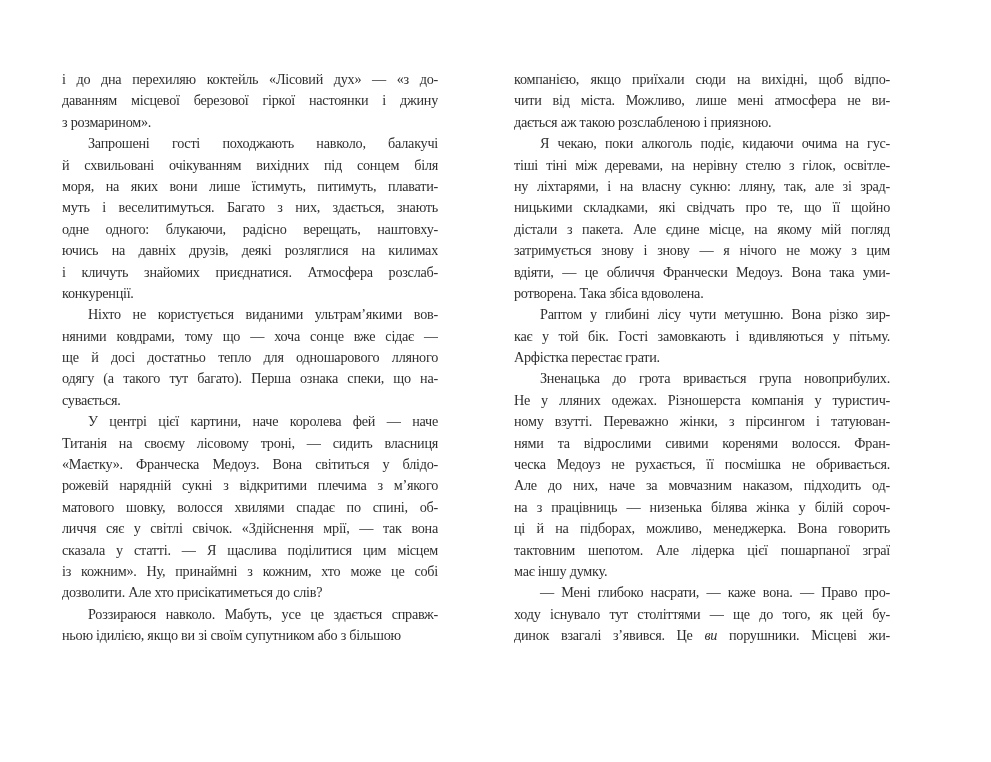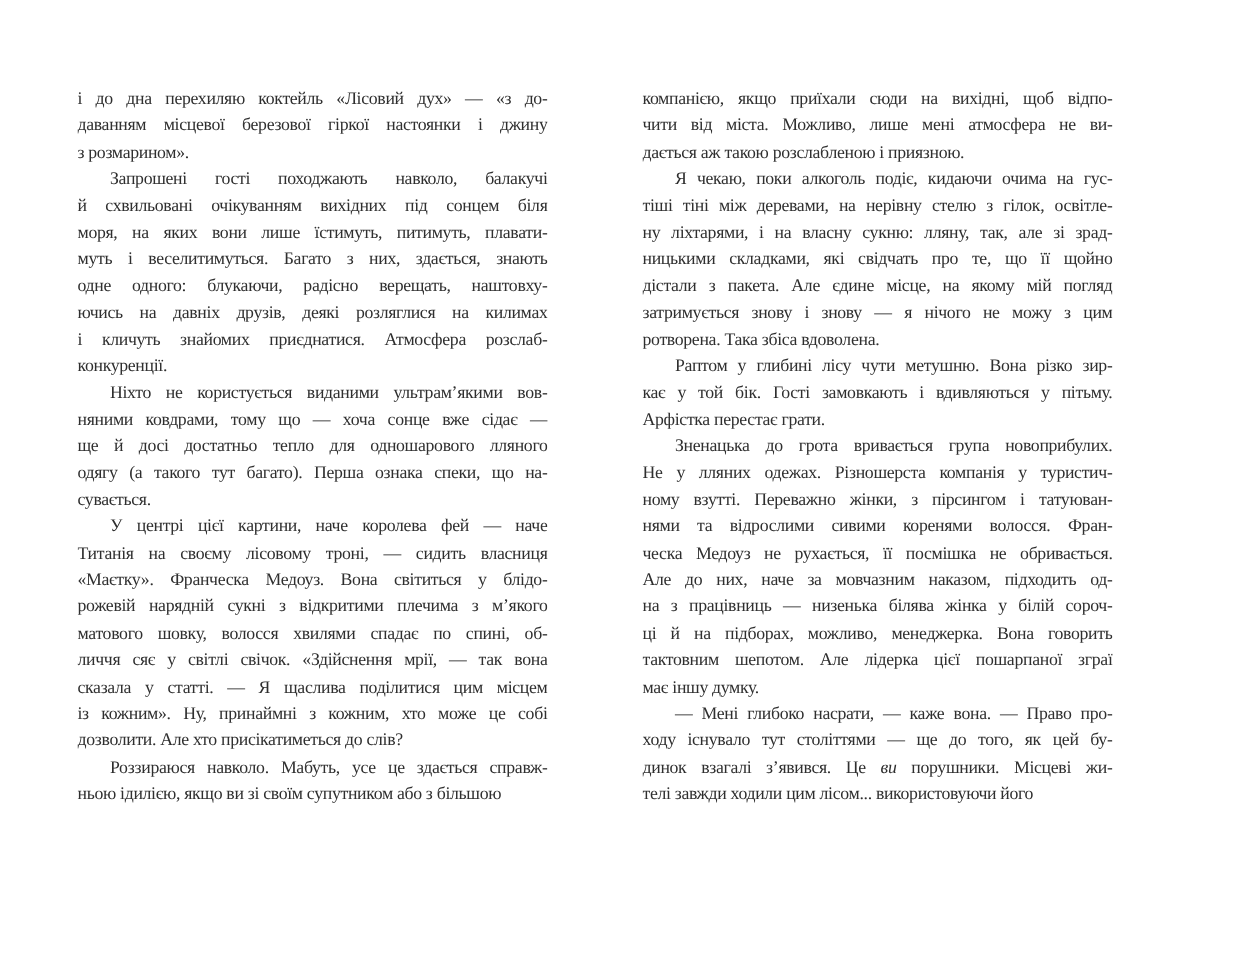--- a/index.html
+++ b/index.html
@@ -92,20 +92,21 @@
     <div class="text-column col-right">
         <div class="line">компанією, якщо приїхали сюди на вихідні, щоб відпо-</div>
         <div class="line">чити від міста. Можливо, лише мені атмосфера не ви-</div>
         <div class="line para-end">дається аж такою розслабленою і приязною.</div>
         <div class="line indent">Я чекаю, поки алкоголь подіє, кидаючи очима на гус-</div>
         <div class="line">тіші тіні між деревами, на нерівну стелю з гілок, освітле-</div>
         <div class="line">ну ліхтарями, і на власну сукню: лляну, так, але зі зрад-</div>
         <div class="line">ницькими складками, які свідчать про те, що її щойно</div>
         <div class="line">дістали з пакета. Але єдине місце, на якому мій погляд</div>
         <div class="line">затримується знову і знову — я нічого не можу з цим</div>
+        <div class="line">вдіяти, — це обличчя Франчески Медоуз. Вона така уми-</div>
         <div class="line para-end">ротворена. Така збіса вдоволена.</div>
         <div class="line indent">Раптом у глибині лісу чути метушню. Вона різко зир-</div>
         <div class="line">кає у той бік. Гості замовкають і вдивляються у пітьму.</div>
         <div class="line para-end">Арфістка перестає грати.</div>
         <div class="line indent">Зненацька до грота вривається група новоприбулих.</div>
         <div class="line">Не у лляних одежах. Різношерста компанія у туристич-</div>
         <div class="line">ному взутті. Переважно жінки, з пірсингом і татуюван-</div>
         <div class="line">нями та відрослими сивими коренями волосся. Фран-</div>
         <div class="line">ческа Медоуз не рухається, її посмішка не обривається.</div>
         <div class="line">Але до них, наче за мовчазним наказом, підходить од-</div>

